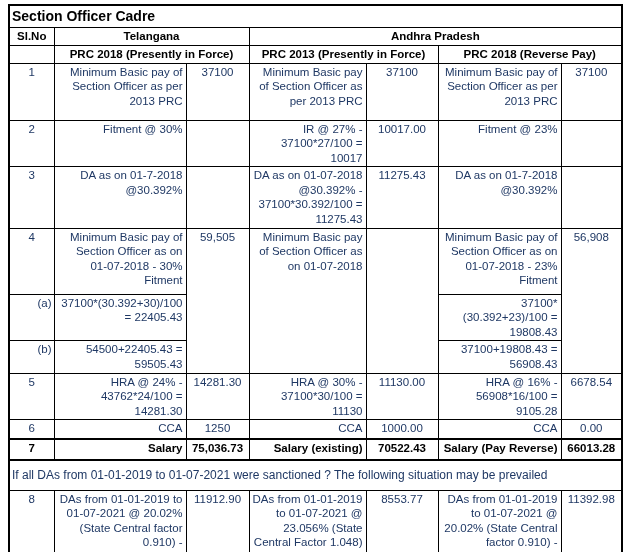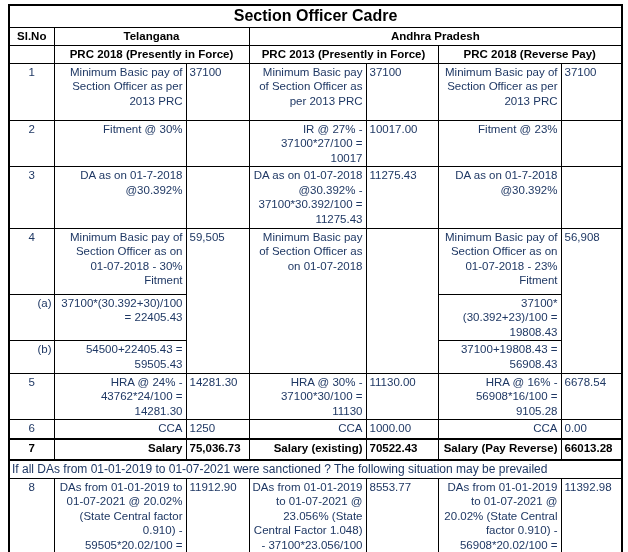--- a/index.html
+++ b/index.html
@@ -4,32 +4,32 @@
 <style>
   html,body{margin:0;padding:0;background:#fff;}
   body{width:628px;height:552px;overflow:hidden;
        font-family:"Liberation Sans", sans-serif;}
   .sheet{position:relative;margin:4px 0 0 8px;width:613px;}
   table{border-collapse:collapse;table-layout:fixed;width:613px;
         border:2px solid #000;}
   td{border:1px solid #000;padding:1px 3px;vertical-align:top;
      font-size:11.5px;line-height:14.6px;color:#1F3864;
      overflow:hidden;word-wrap:break-word;}
-  .title-cell{font-size:16px;font-weight:bold;color:#000;text-align:center;
+  .title-cell{font-size:14px;font-weight:bold;color:#000;text-align:left;
               vertical-align:middle;padding:2px;}
   .hdr{font-weight:bold;color:#000;text-align:center;vertical-align:middle;
        font-size:11.5px;}
   .sl{text-align:center;}
   .slab{text-align:right;padding-right:2px;}
-  .num{text-align:left;}
+  .num{text-align:center;}
   .desc{text-align:right;}
   .boldrow td{font-weight:bold;color:#000;}
   .bt2 td{border-top-width:2px;}
   .bb2 td{border-bottom-width:2px;}
-  .note-cell{font-size:12px;padding:1px 2px;vertical-align:middle;}
+  .note-cell{font-size:12px;padding:7px 2px;vertical-align:middle;}
   tr.h22{height:22px;} tr.h18{height:18px;margin-top:16px;} tr.h57{height:57px;}
   tr.h30{height:30px;} tr.h58{height:58px;} tr.h66{height:66px;}
   tr.h32{height:32px;} tr.h28{height:28px;} tr.h36{height:36px;}
   tr.h19{height:19px;} tr.h21{height:21px;} tr.h101{height:101px;}
 </style>
 </head>
 <body>
 
 <div class="sheet">
   <table>

